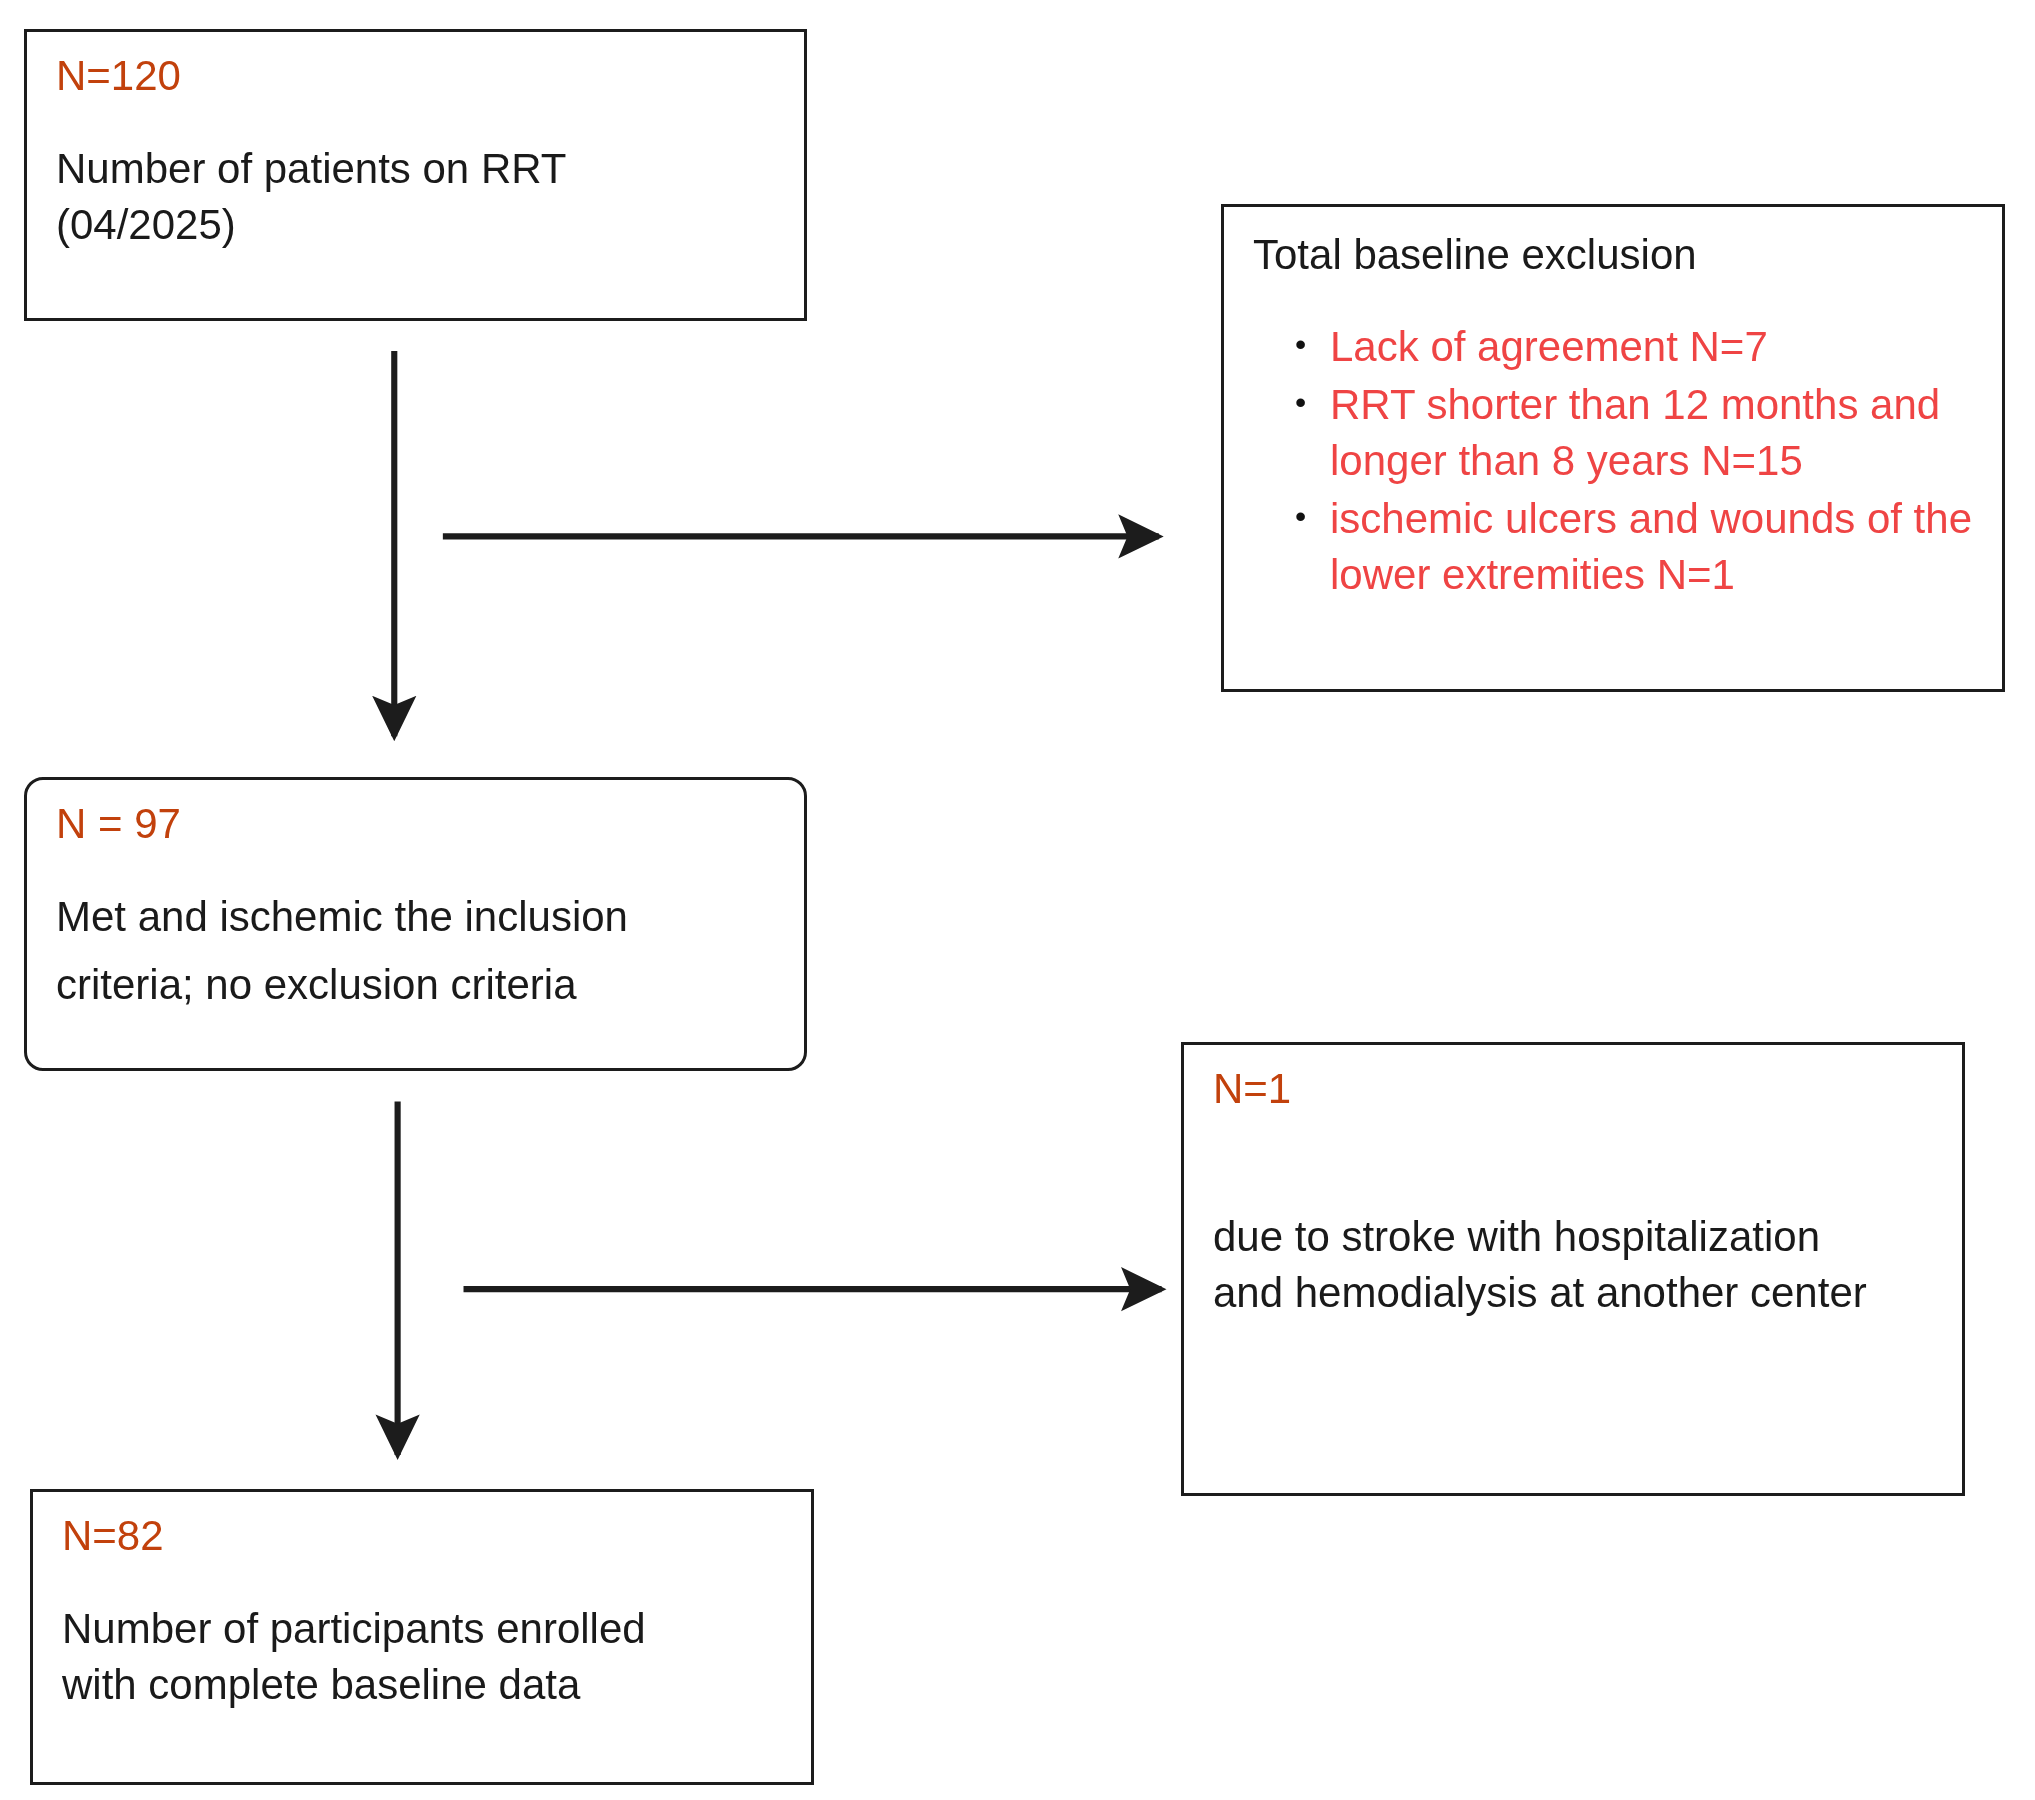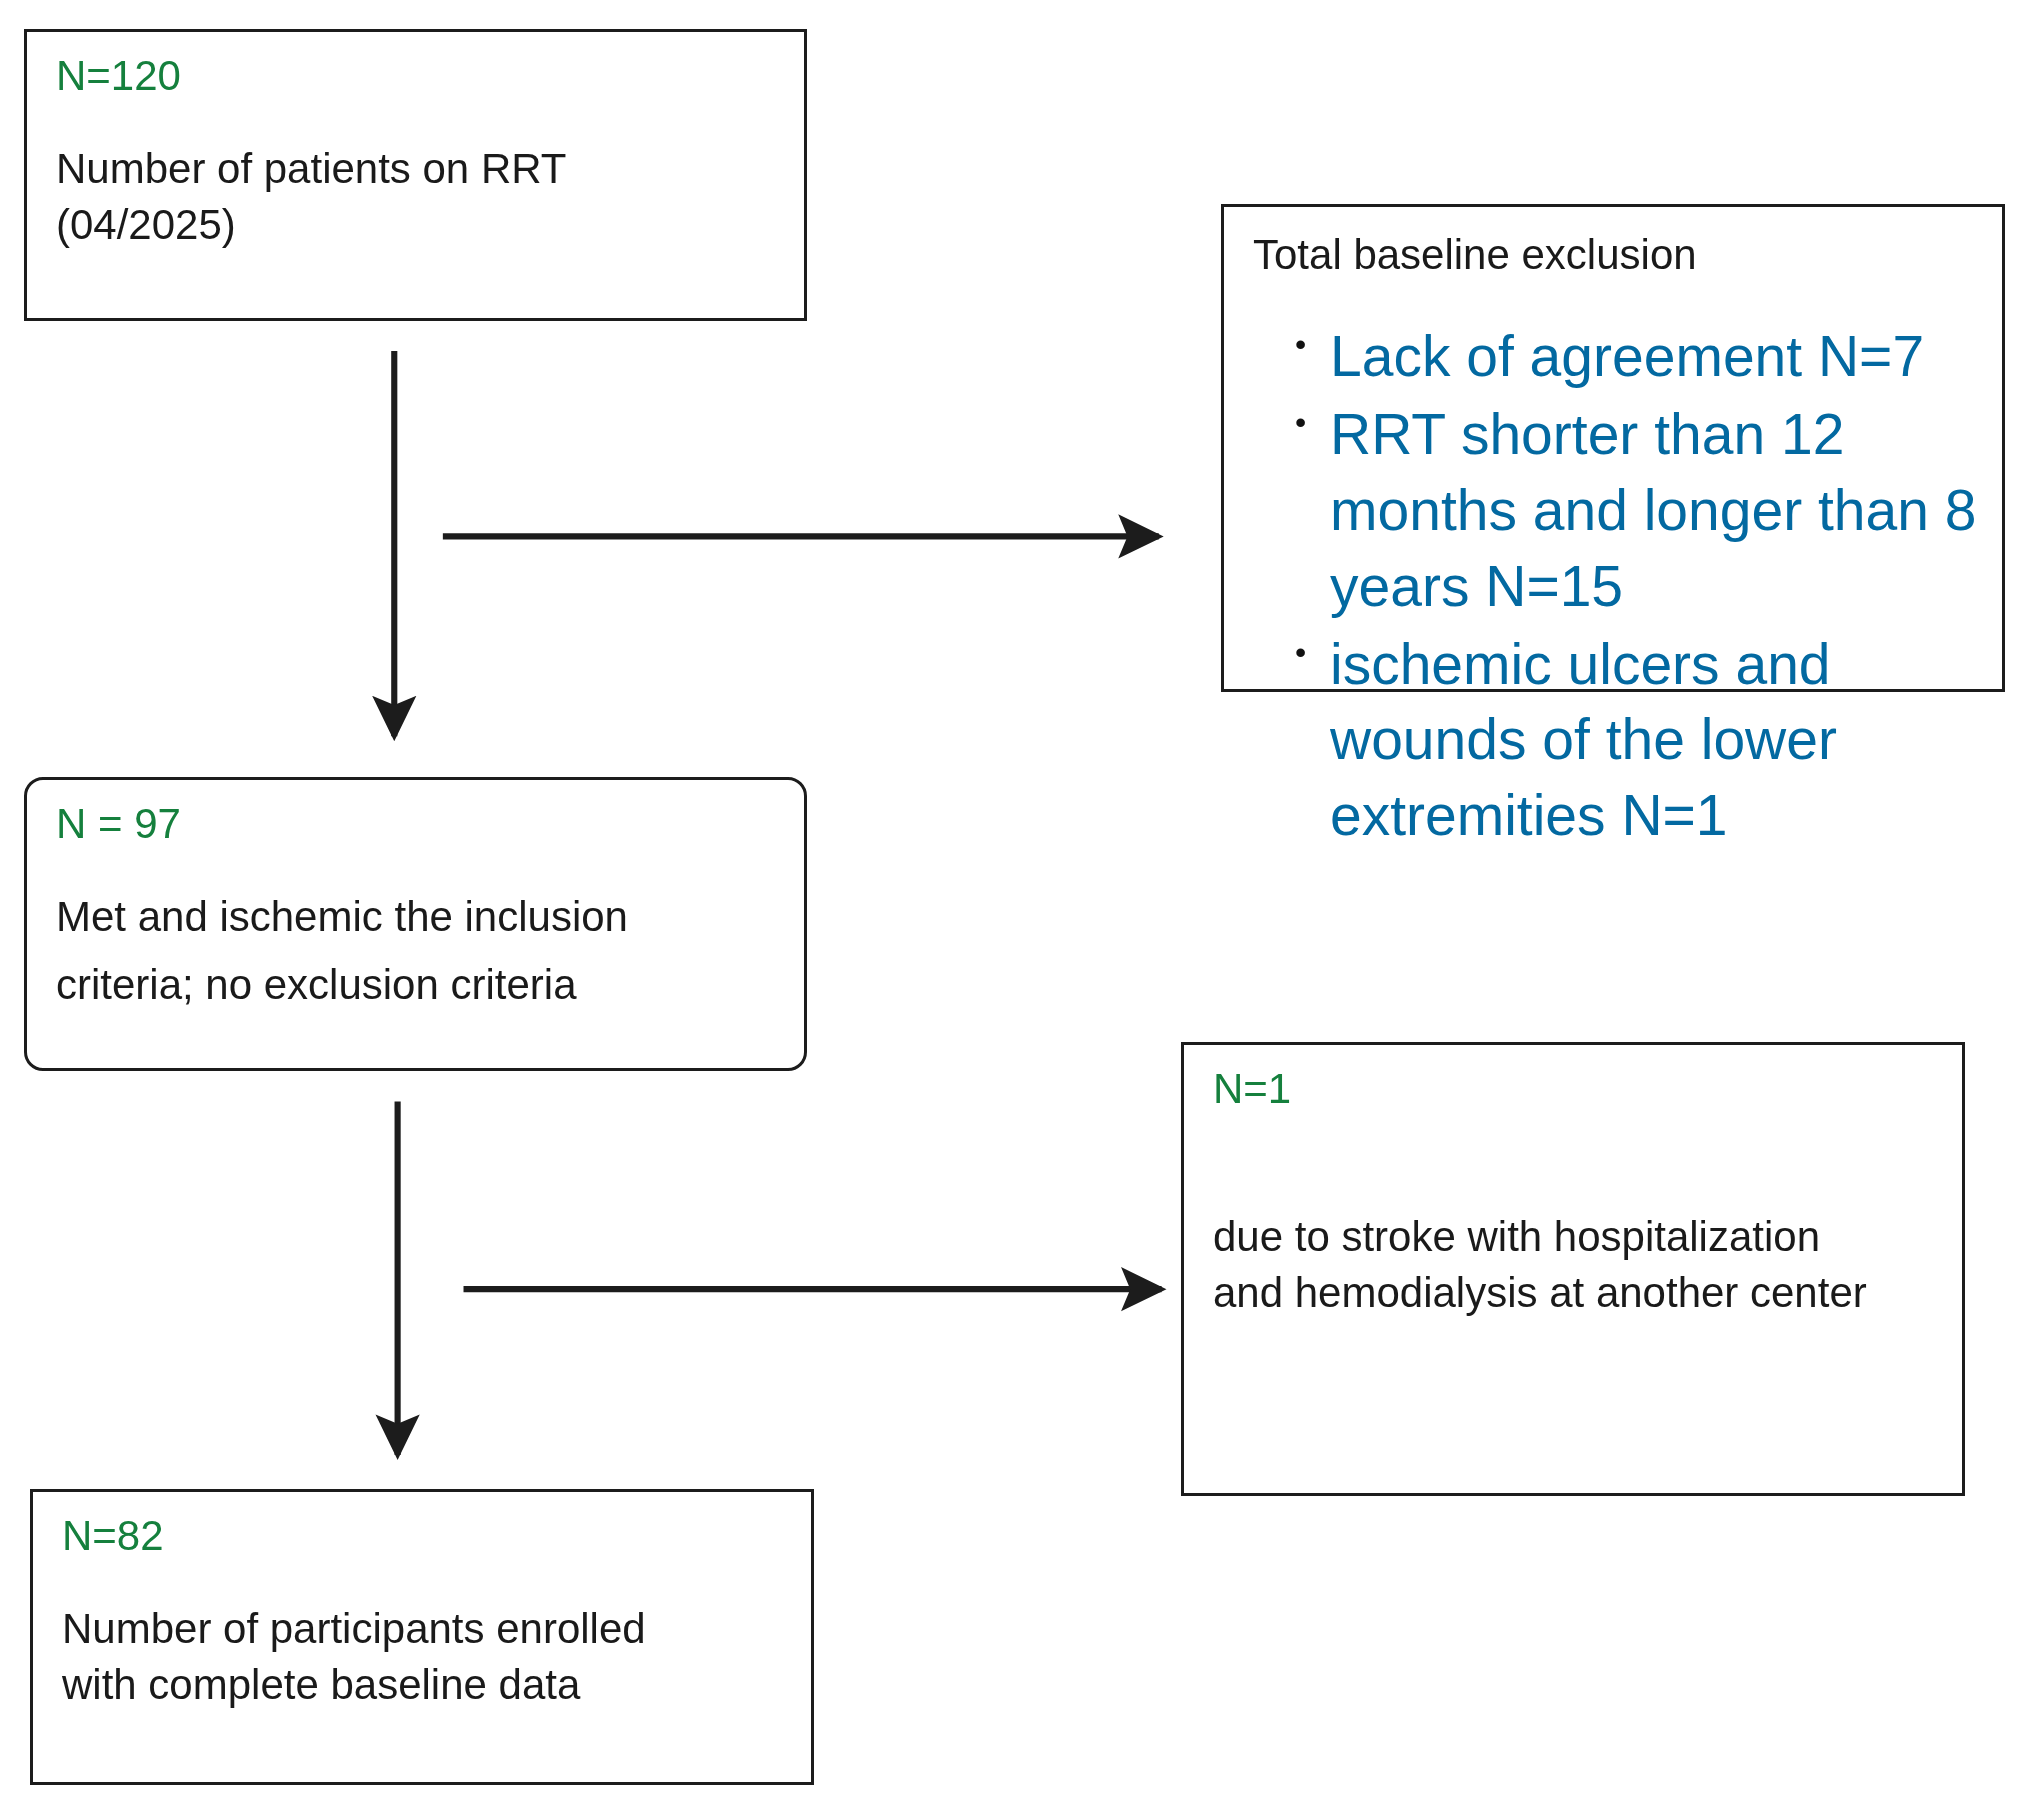--- a/index.html
+++ b/index.html
@@ -27,35 +27,35 @@
     left: 29px;
     right: 22.3px;
     font-size: 42px;
     line-height: 1.33;
     color: #1a1a1a;
     white-space: pre-wrap;
   }
   .n-label {
     font-size: 42px;
     line-height: 1.2;
-    color: #15803d;
+    color: #c2410c;
   }
   .bullet-list {
     position: absolute;
     margin: 0;
     padding: 0;
     list-style: none;
   }
   .bullet-item {
     position: relative;
-    font-size: 57px;
+    font-size: 42px;
     line-height: 1.33;
     padding-left: 35px;
     margin-bottom: 2.2px;
-    color: #0369a1;
+    color: #ef4444;
   }
   .bullet-item::before {
     content: "\2022";
     position: absolute;
     left: 0;
     top: 0;
     font-size: 32px;
     line-height: 1.62;
     color: #111111;
   }

